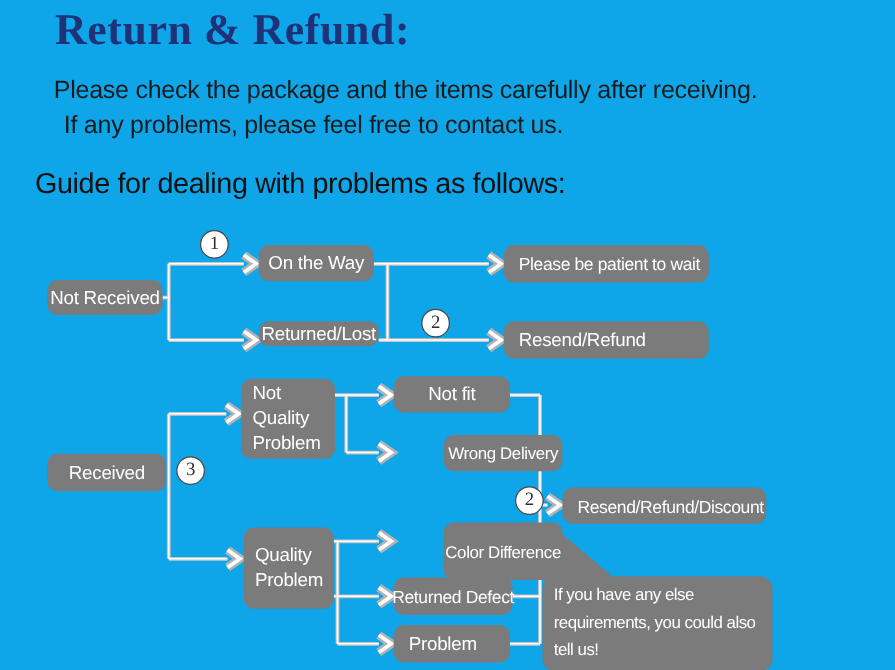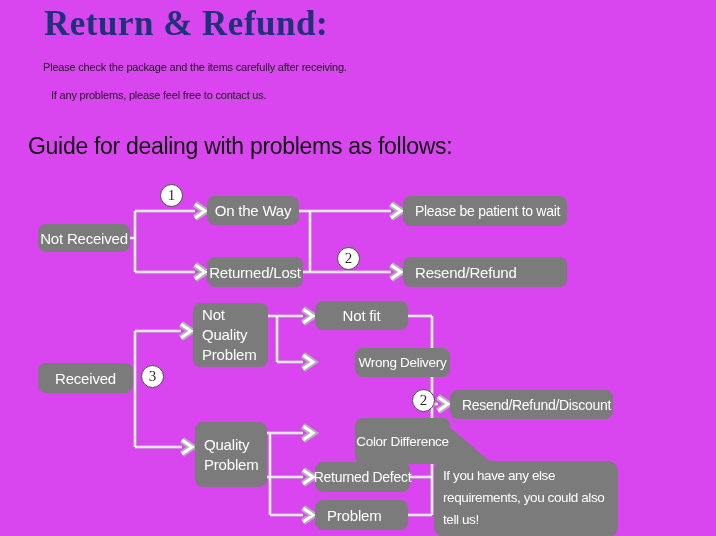--- a/index.html
+++ b/index.html
@@ -1,23 +1,23 @@
 <!DOCTYPE html>
 <html><head>
 <meta charset="utf-8">
 <style>
   html,body{margin:0;padding:0;width:716px;height:536px;background:#ffffff;}
-  .canvas{position:relative;width:716px;height:536px;overflow:hidden;background:#d946ef;
+  .canvas{position:relative;width:716px;height:536px;overflow:hidden;background:#0ea5e9;
           font-family:"Liberation Sans",sans-serif;}
 
   .page-title{position:absolute;left:44px;top:4px;margin:0;
               font-family:"Liberation Serif",serif;font-weight:bold;
               font-size:35px;color:#1e3278;letter-spacing:0.5px;}
 
-  .intro{position:absolute;margin:0;font-size:11px;color:#1b1b1b;letter-spacing:-0.2px;text-align:center;}
+  .intro{position:absolute;margin:0;font-size:20px;color:#1b1b1b;letter-spacing:-0.2px;text-align:center;}
   .intro-1{left:43px;top:61px;}
   .intro-2{left:51px;top:89px;}
 
   .guide-heading{position:absolute;left:28px;top:133px;margin:0;font-weight:normal;
                  font-size:23px;color:#111111;letter-spacing:-0.3px;}
 
   svg.connectors{position:absolute;left:0;top:0;}
   .line-outer{stroke:#c6c6c6;stroke-width:3;fill:none;}
   .line-inner{stroke:#ffffff;stroke-width:1.2;fill:none;}
   .chev-outer{stroke:#b2b2b2;stroke-width:7;fill:none;stroke-linejoin:miter;}
@@ -70,21 +70,21 @@
     <path class="chev-inner" d="M195,204 L205,211 L195,218 M195,265 L205,272 L195,279 M391,204 L401,211 L391,218 M391,265 L401,272 L391,279
          M181,324 L191,331 L181,338 M182,440 L192,447 L182,454
          M303,309 L313,316 L303,323 M303,355 L313,362 L303,369
          M303,426 L313,433 L303,440 M303,470 L313,477 L303,484 M303,508 L313,515 L303,522
          M438,397 L448,404 L438,411"></path>
     <polygon points="439,418 492,463 448,463" fill="#7b7b7b"></polygon>
   </svg>
 
   <div class="node" style="left:38px;top:224px;width:92px;height:28px;">Not Received</div>
   <div class="node" style="left:207px;top:196px;width:92px;height:29px;">On the Way</div>
-  <div class="node" style="left:207px;top:257px;width:96px;height:30px;">Returned/Lost</div>
+  <div class="node" style="left:207px;top:257px;width:96px;height:20px;">Returned/Lost</div>
   <div class="node left f14" style="left:403px;top:196px;width:164px;height:30px;">Please be patient to wait</div>
   <div class="node left" style="left:403px;top:257px;width:164px;height:30px;">Resend/Refund</div>
   <div class="node" style="left:38px;top:363px;width:95px;height:30px;">Received</div>
   <div class="node wrap" style="left:193px;top:303px;width:75px;height:64px;">Not Quality Problem</div>
   <div class="node" style="left:315px;top:301px;width:93px;height:29px;">Not fit</div>
   <div class="node f135" style="left:315px;top:348px;width:95px;height:29px;">Wrong Delivery</div>
   <div class="node wrap" style="left:195px;top:422px;width:72px;height:65px;">Quality Problem</div>
   <div class="node f135" style="left:315px;top:418px;width:95px;height:46px;">Color Difference</div>
   <div class="node f14" style="left:315px;top:462px;width:95px;height:30px;">Returned Defect</div>
   <div class="node left" style="left:315px;top:500px;width:93px;height:30px;">Problem</div>

